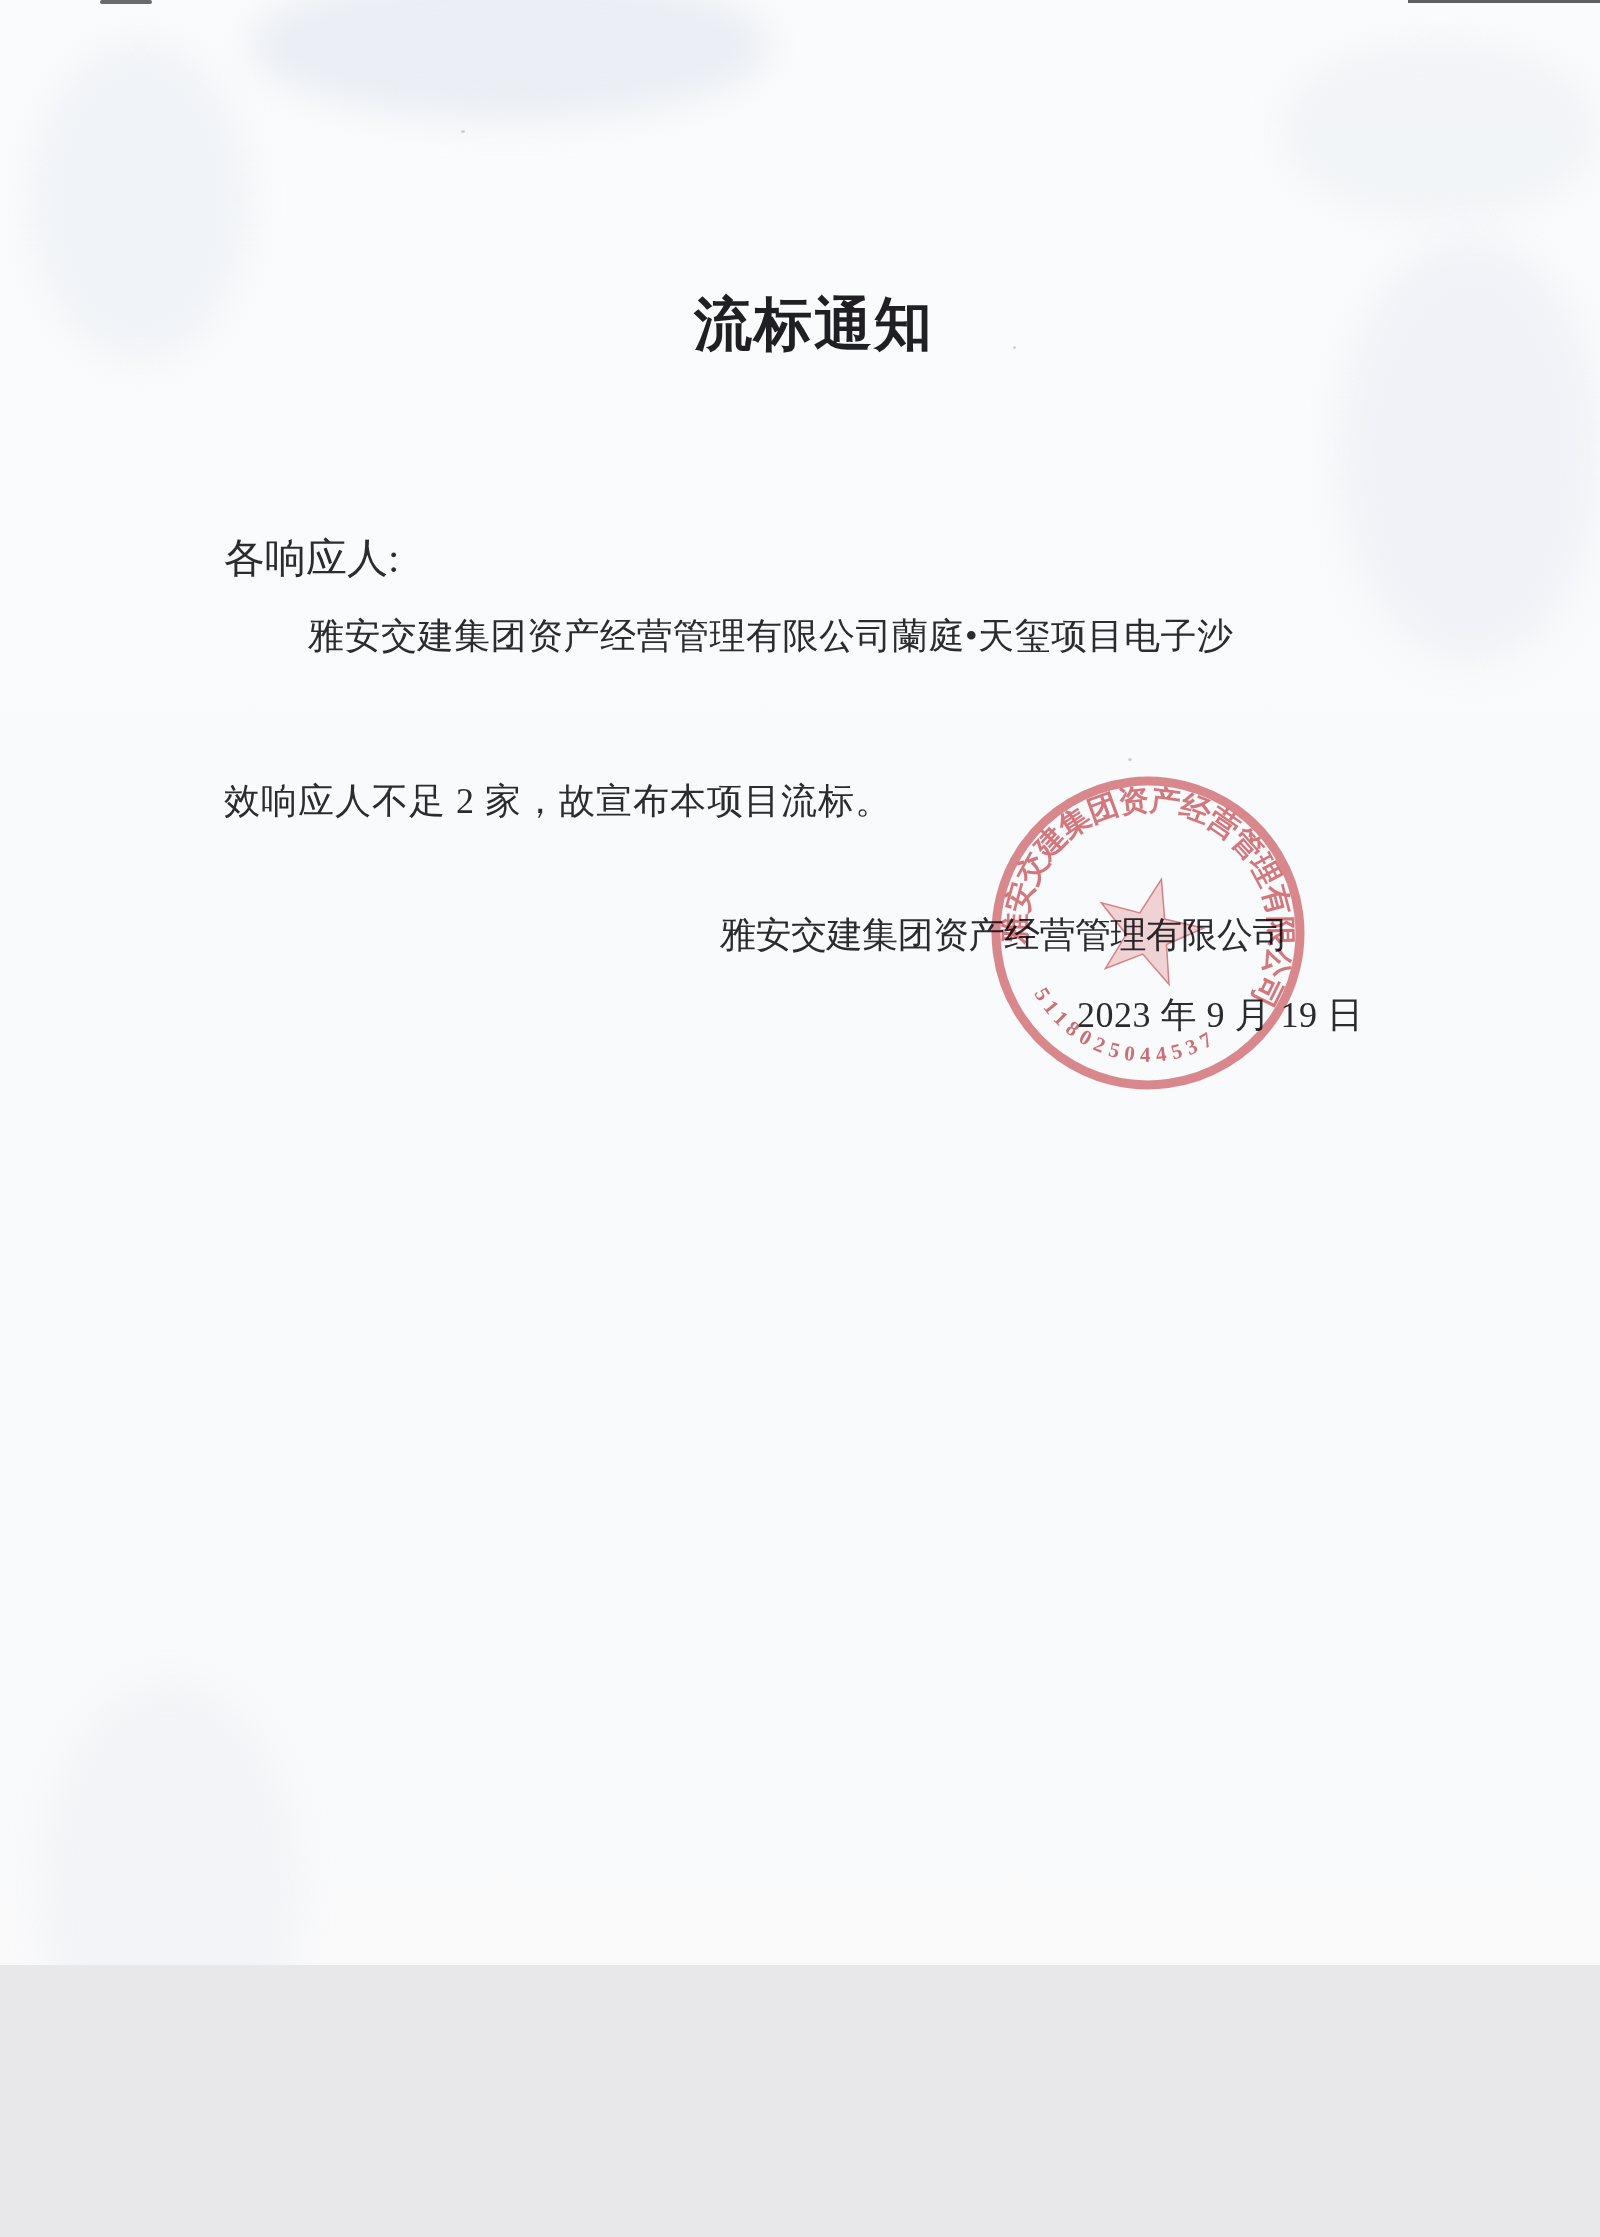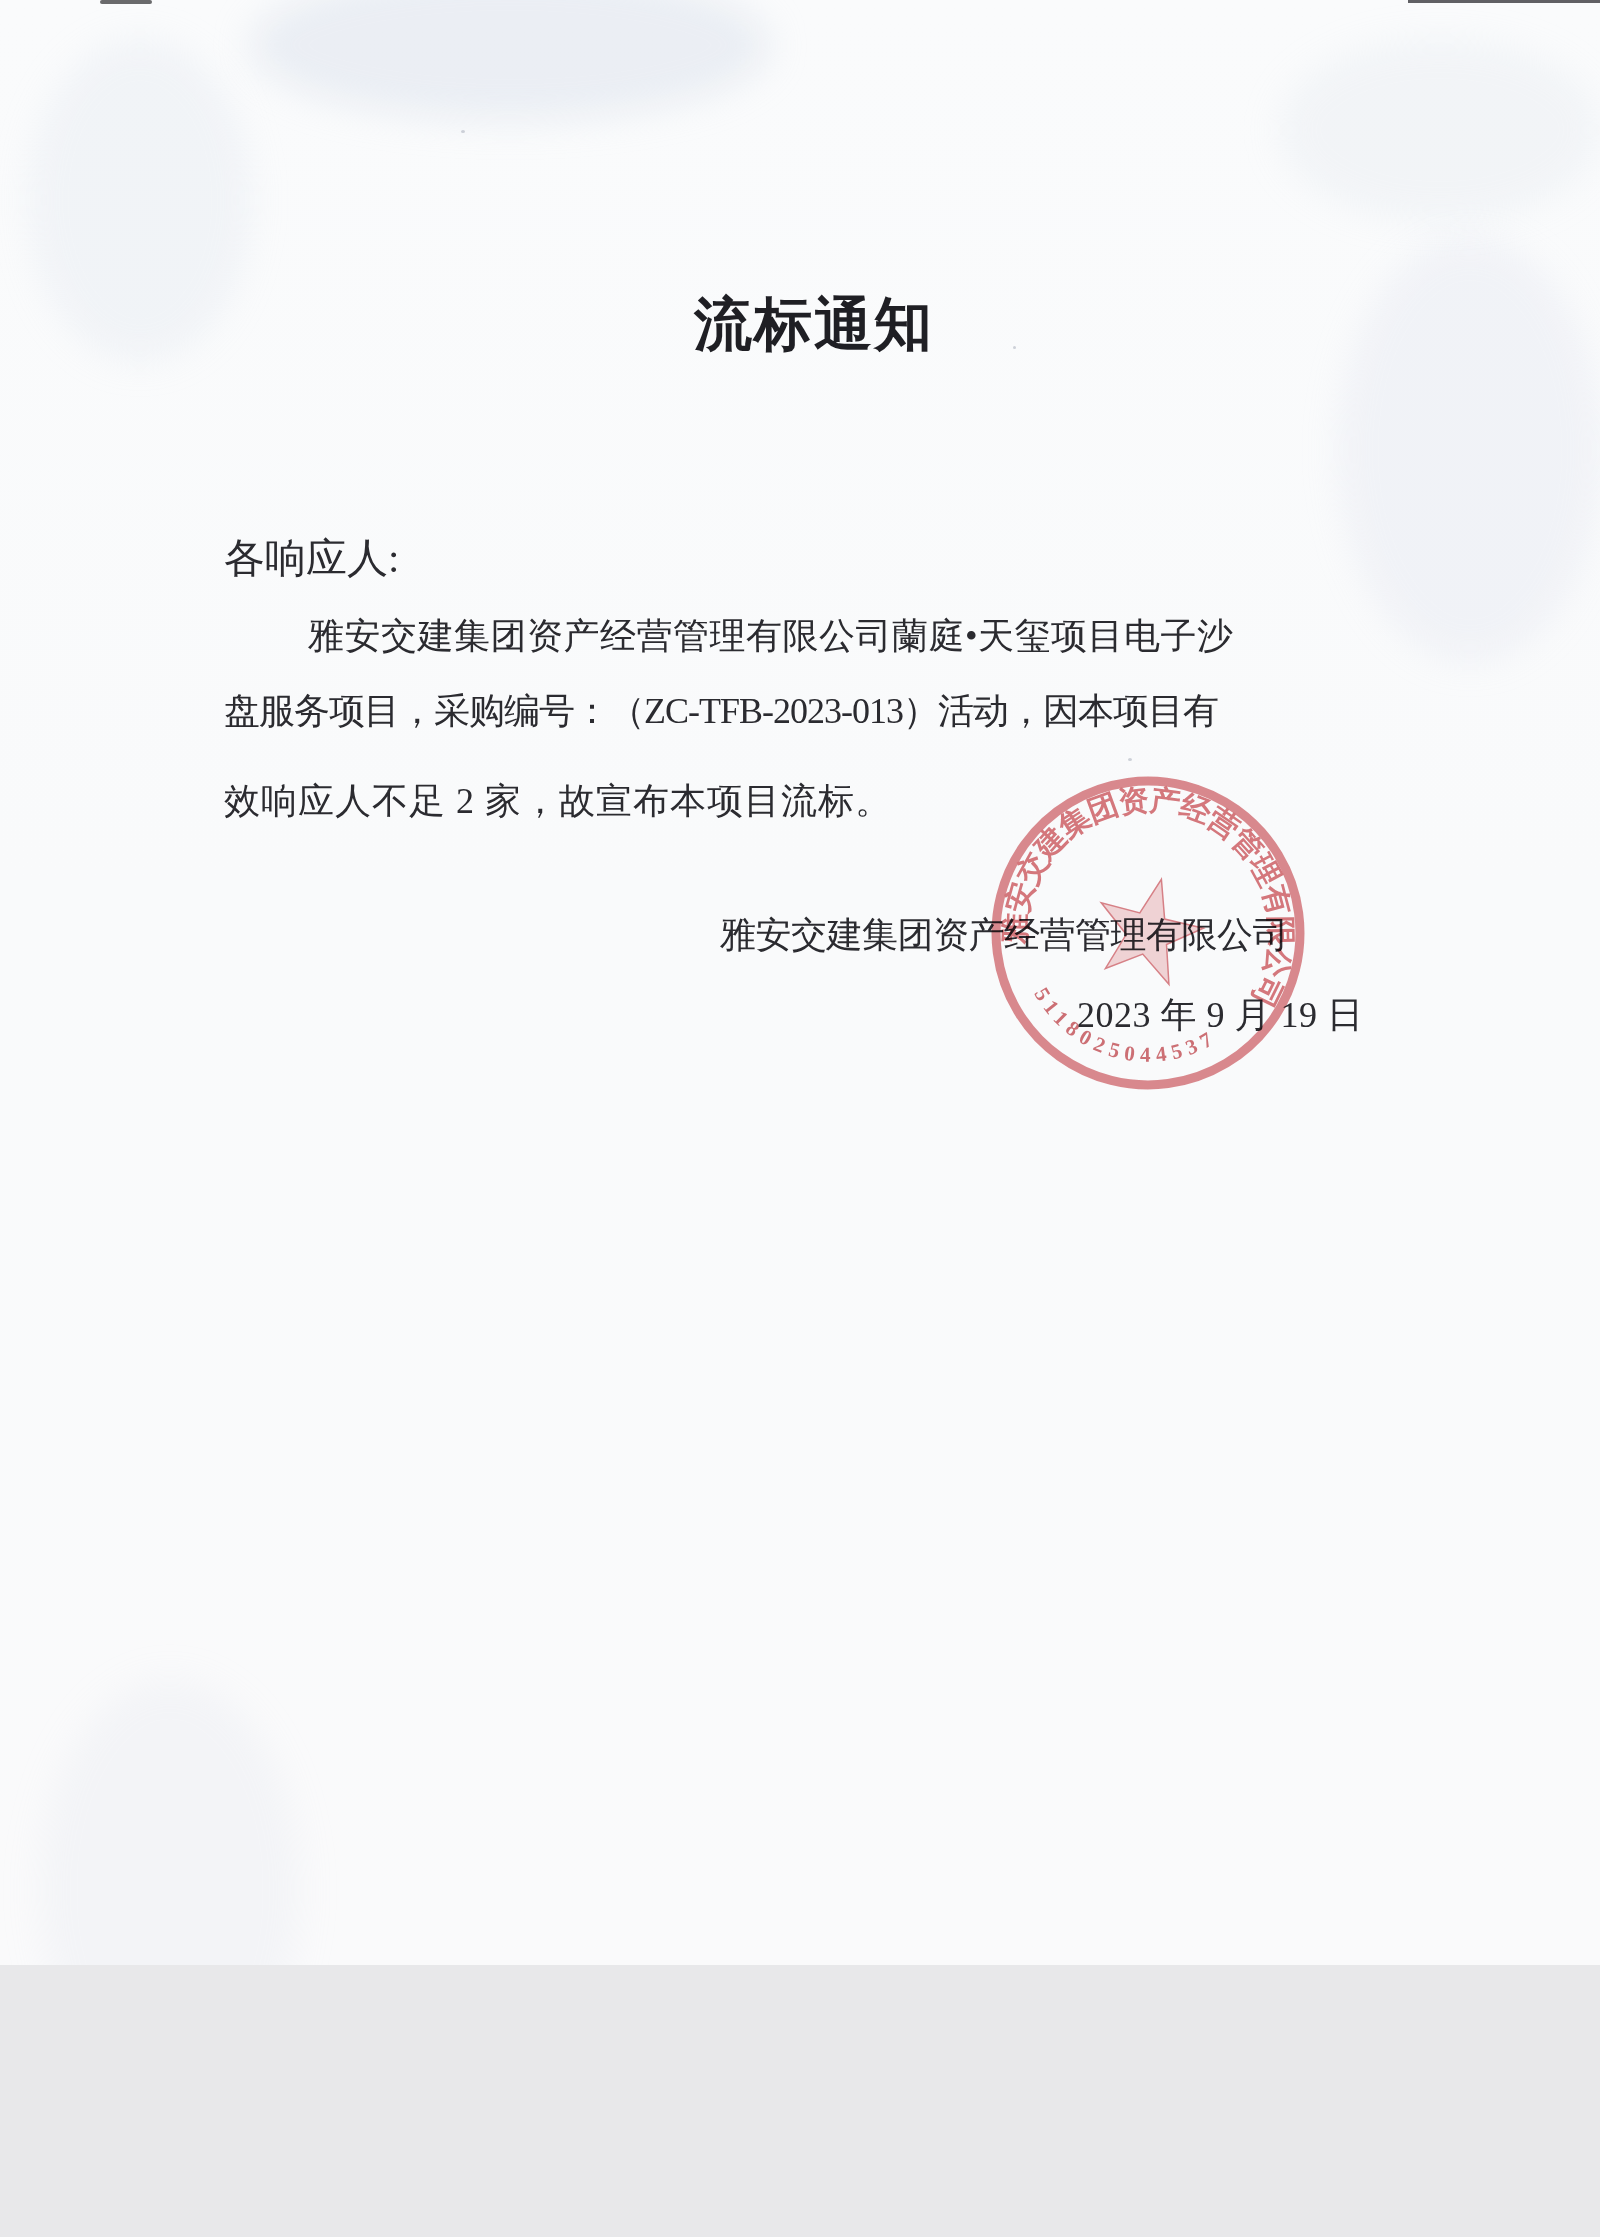--- a/index.html
+++ b/index.html
@@ -66,21 +66,20 @@
   <div class="speck" style="left:1128px;top:758px;width:4px;height:3px;"></div>
   <div class="scan-line tl"></div>
   <div class="scan-line tr"></div>
   <div class="scan-line bl1"></div>
   <div class="scan-line bl2"></div>
 
   <div class="doc-title">流标通知</div>
 
   <div class="line salutation">各响应人:</div>
   <div class="line body-l1">雅安交建集团资产经营管理有限公司蘭庭•天玺项目电子沙</div>
-  <div class="line body-l2">盘服务项目，采购编号：（ZC-TFB-2023-013）活动，因本项目有</div>
   <div class="line body-l3">效响应人不足 2 家，故宣布本项目流标。</div>
 
   <div class="line signature">雅安交建集团资产经营管理有限公司</div>
   <div class="line dateline">2023 年 9 月 19 日</div>
 
   <svg class="stamp" viewBox="0 0 320 320" xmlns="http://www.w3.org/2000/svg">
     <defs>
       <path id="companyArc" d="M 45.3 201.7 A 122 122 0 1 1 274.7 201.7" fill="none"></path>
       <path id="codeArc" d="M 62 242.3 A 128 128 0 0 0 258 242.3" fill="none"></path>
     </defs>

